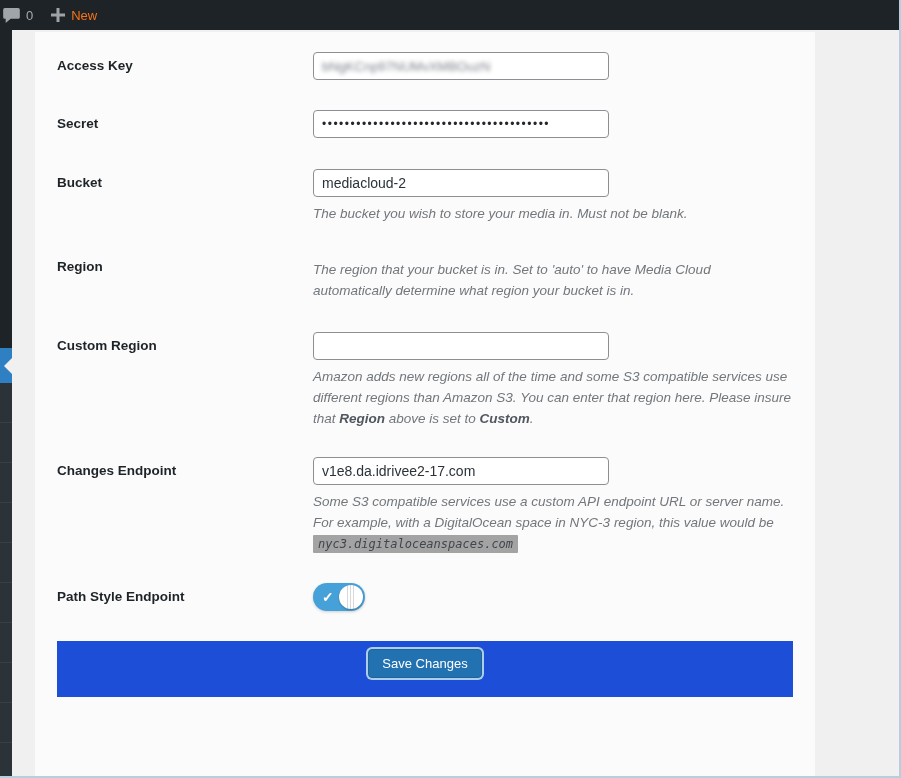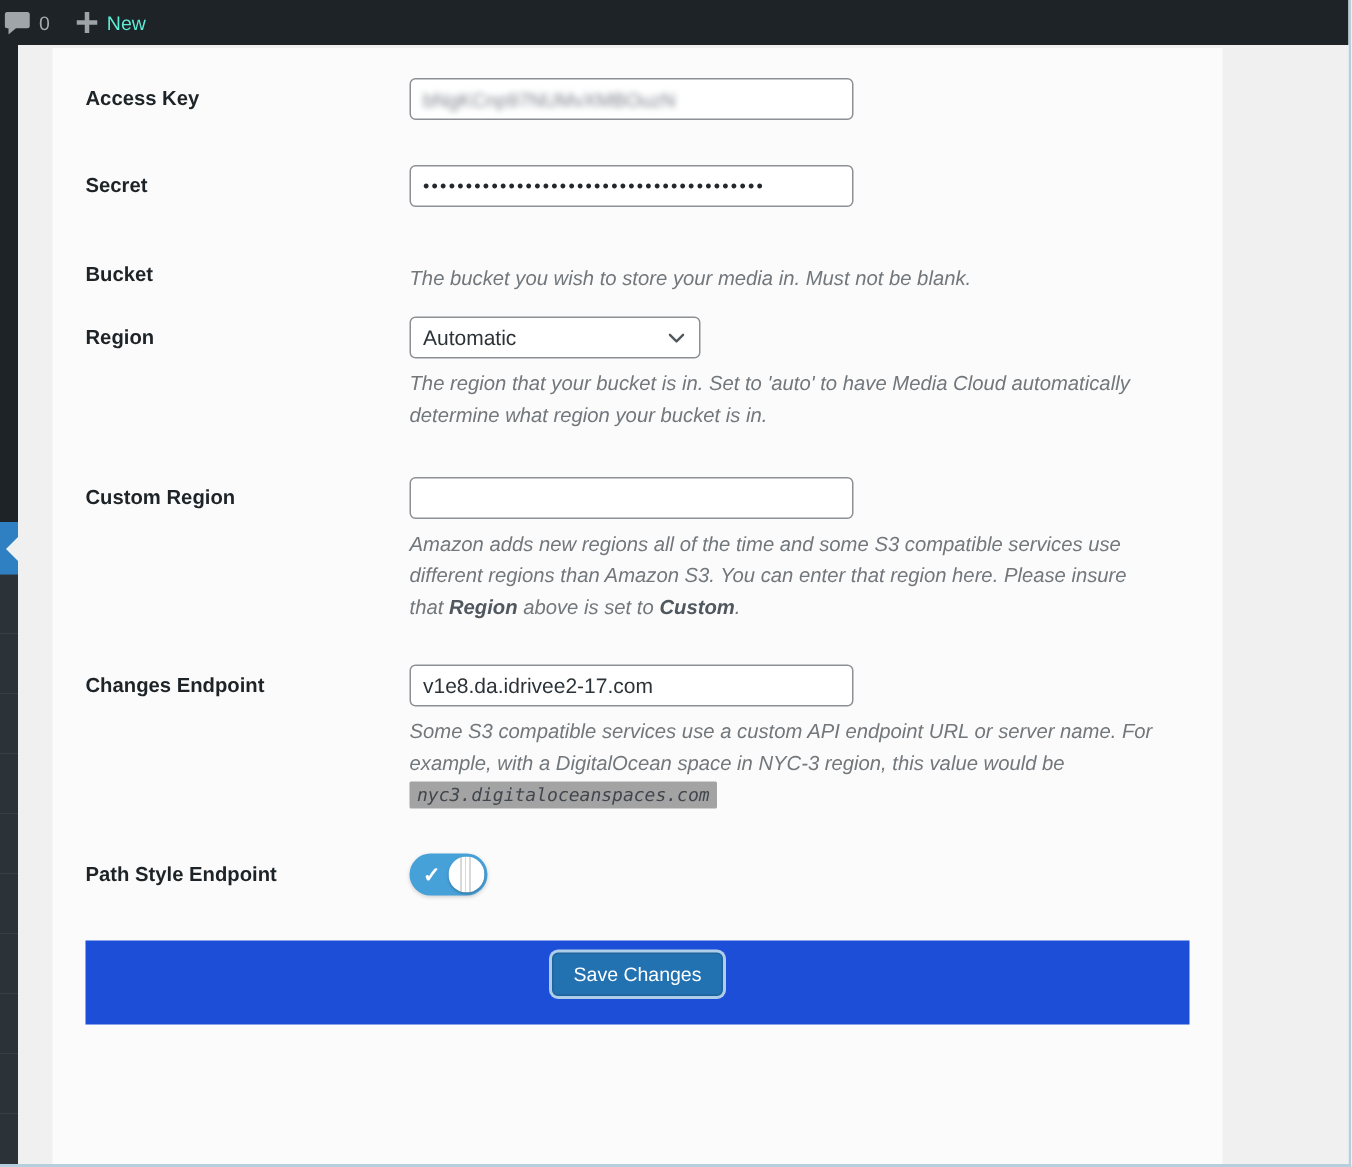--- a/index.html
+++ b/index.html
@@ -7,42 +7,42 @@
               font-family:"Liberation Sans", sans-serif; }
   .screen { width:901px; height:778px; display:flex; flex-direction:column;
             border-right:2px solid #b5cfdd; border-bottom:2px solid #b5cfdd; overflow:hidden; }
 
   
   .admin-bar { height:30px; flex:0 0 30px; background:#1d2327; display:flex; align-items:center; }
   .ab-item { display:flex; align-items:center; gap:6px; height:100%; padding:0 9px;
              color:#c9ccd0; font-size:13px; cursor:pointer; }
   .ab-item:first-child { padding-left:3px; }
   .ab-count { color:#a7aaad; font-size:13px; }
-  .ab-new-label { color:#5eead4; }
+  .ab-new-label { color:#f97316; }
 
   
   .body { flex:1; display:flex; min-height:0; }
   .side-strip { width:12px; flex:0 0 12px; display:flex; flex-direction:column; background:#2c3338; position:relative; }
   .seg-top { height:318px; background:#1d2327; }
   .seg-active { height:35px; background:#2e80c2; position:relative; }
   .seg-active .arrow { position:absolute; right:0; top:50%; transform:translateY(-50%);
         width:0; height:0; border-top:8px solid transparent; border-bottom:8px solid transparent;
         border-right:8px solid #f0f0f1; }
   .seg-bottom { flex:1; background:#2c3338;
         background-image:repeating-linear-gradient(to bottom, transparent 0 39px, rgba(255,255,255,0.06) 39px 40px); }
 
   .content { flex:1; background:#f0f0f1; padding:2px 0 0 23px; min-width:0; }
   .panel { width:780px; height:746px; background:#fbfbfb; padding:20px 22px 0 22px;
            display:flex; flex-direction:column; overflow:hidden; }
 
   
-  .row { display:flex; }
+  .row { display:flex;gap:40px; }
   .row-label { width:216px; flex:0 0 216px; font-size:13.5px; font-weight:700; color:#1d2327; padding-top:6px; }
   .row-control { width:500px; }
-  .mb30{margin-bottom:30px} .mb31{margin-bottom:31px} .mb29{margin-bottom:15px} .mb28{margin-bottom:28px}
+  .mb30{margin-bottom:30px} .mb31{margin-bottom:31px} .mb29{margin-bottom:29px} .mb28{margin-bottom:28px}
 
   .text-input { width:296px; height:28px; border:1px solid #8c8f94; border-radius:4px;
         background:#fff; font-size:14px; color:#2c3338; padding:0 8px;
         font-family:"Liberation Sans", sans-serif; display:block; }
   .blur-host { display:flex; align-items:center; overflow:hidden; }
   .blurred { filter:blur(2px); color:#7d838c; font-size:13px; white-space:nowrap; }
   .secret { font-size:12px; letter-spacing:1.5px; color:#23282d; }
 
   .select-box { width:194px; height:28px; border:1px solid #8c8f94; border-radius:4px; background:#fff;
         display:flex; align-items:center; justify-content:space-between; padding:0 8px; cursor:pointer; }
@@ -117,33 +117,28 @@
         <div class="row mb31">
           <div class="row-label">Secret</div>
           <div class="row-control">
             <input class="text-input secret" type="text" value="••••••••••••••••••••••••••••••••••••••••" style="">
           </div>
         </div>
 
         <div class="row mb29">
           <div class="row-label">Bucket</div>
           <div class="row-control">
+            <input class="text-input" type="text" value="mediacloud-2" style="">
             <div class="desc">The bucket you wish to store your media in. Must not be blank.</div>
           </div>
         </div>
 
         <div class="row mb31">
           <div class="row-label">Region</div>
           <div class="row-control">
-            <div class="select-box">
-              <span>Automatic</span>
-              <svg class="icon-svg" width="14" height="14" viewBox="0 0 16 16">
-                <path d="M3 6l5 5 5-5" fill="none" stroke="#50575e" stroke-width="1.8" stroke-linecap="round" stroke-linejoin="round"></path>
-              </svg>
-            </div>
             <div class="desc">The region that your bucket is in. Set to 'auto' to have Media Cloud automatically determine what region your bucket is in.</div>
           </div>
         </div>
 
         <div class="row mb28">
           <div class="row-label">Custom Region</div>
           <div class="row-control">
             <input class="text-input" type="text" value="" style="">
             <div class="desc">
               <span>Amazon adds new regions all of the time and some S3 compatible services use different regions than Amazon S3. You can enter that region here. Please insure that </span><strong>Region</strong><span> above is set to </span><strong>Custom</strong><span>.</span>

